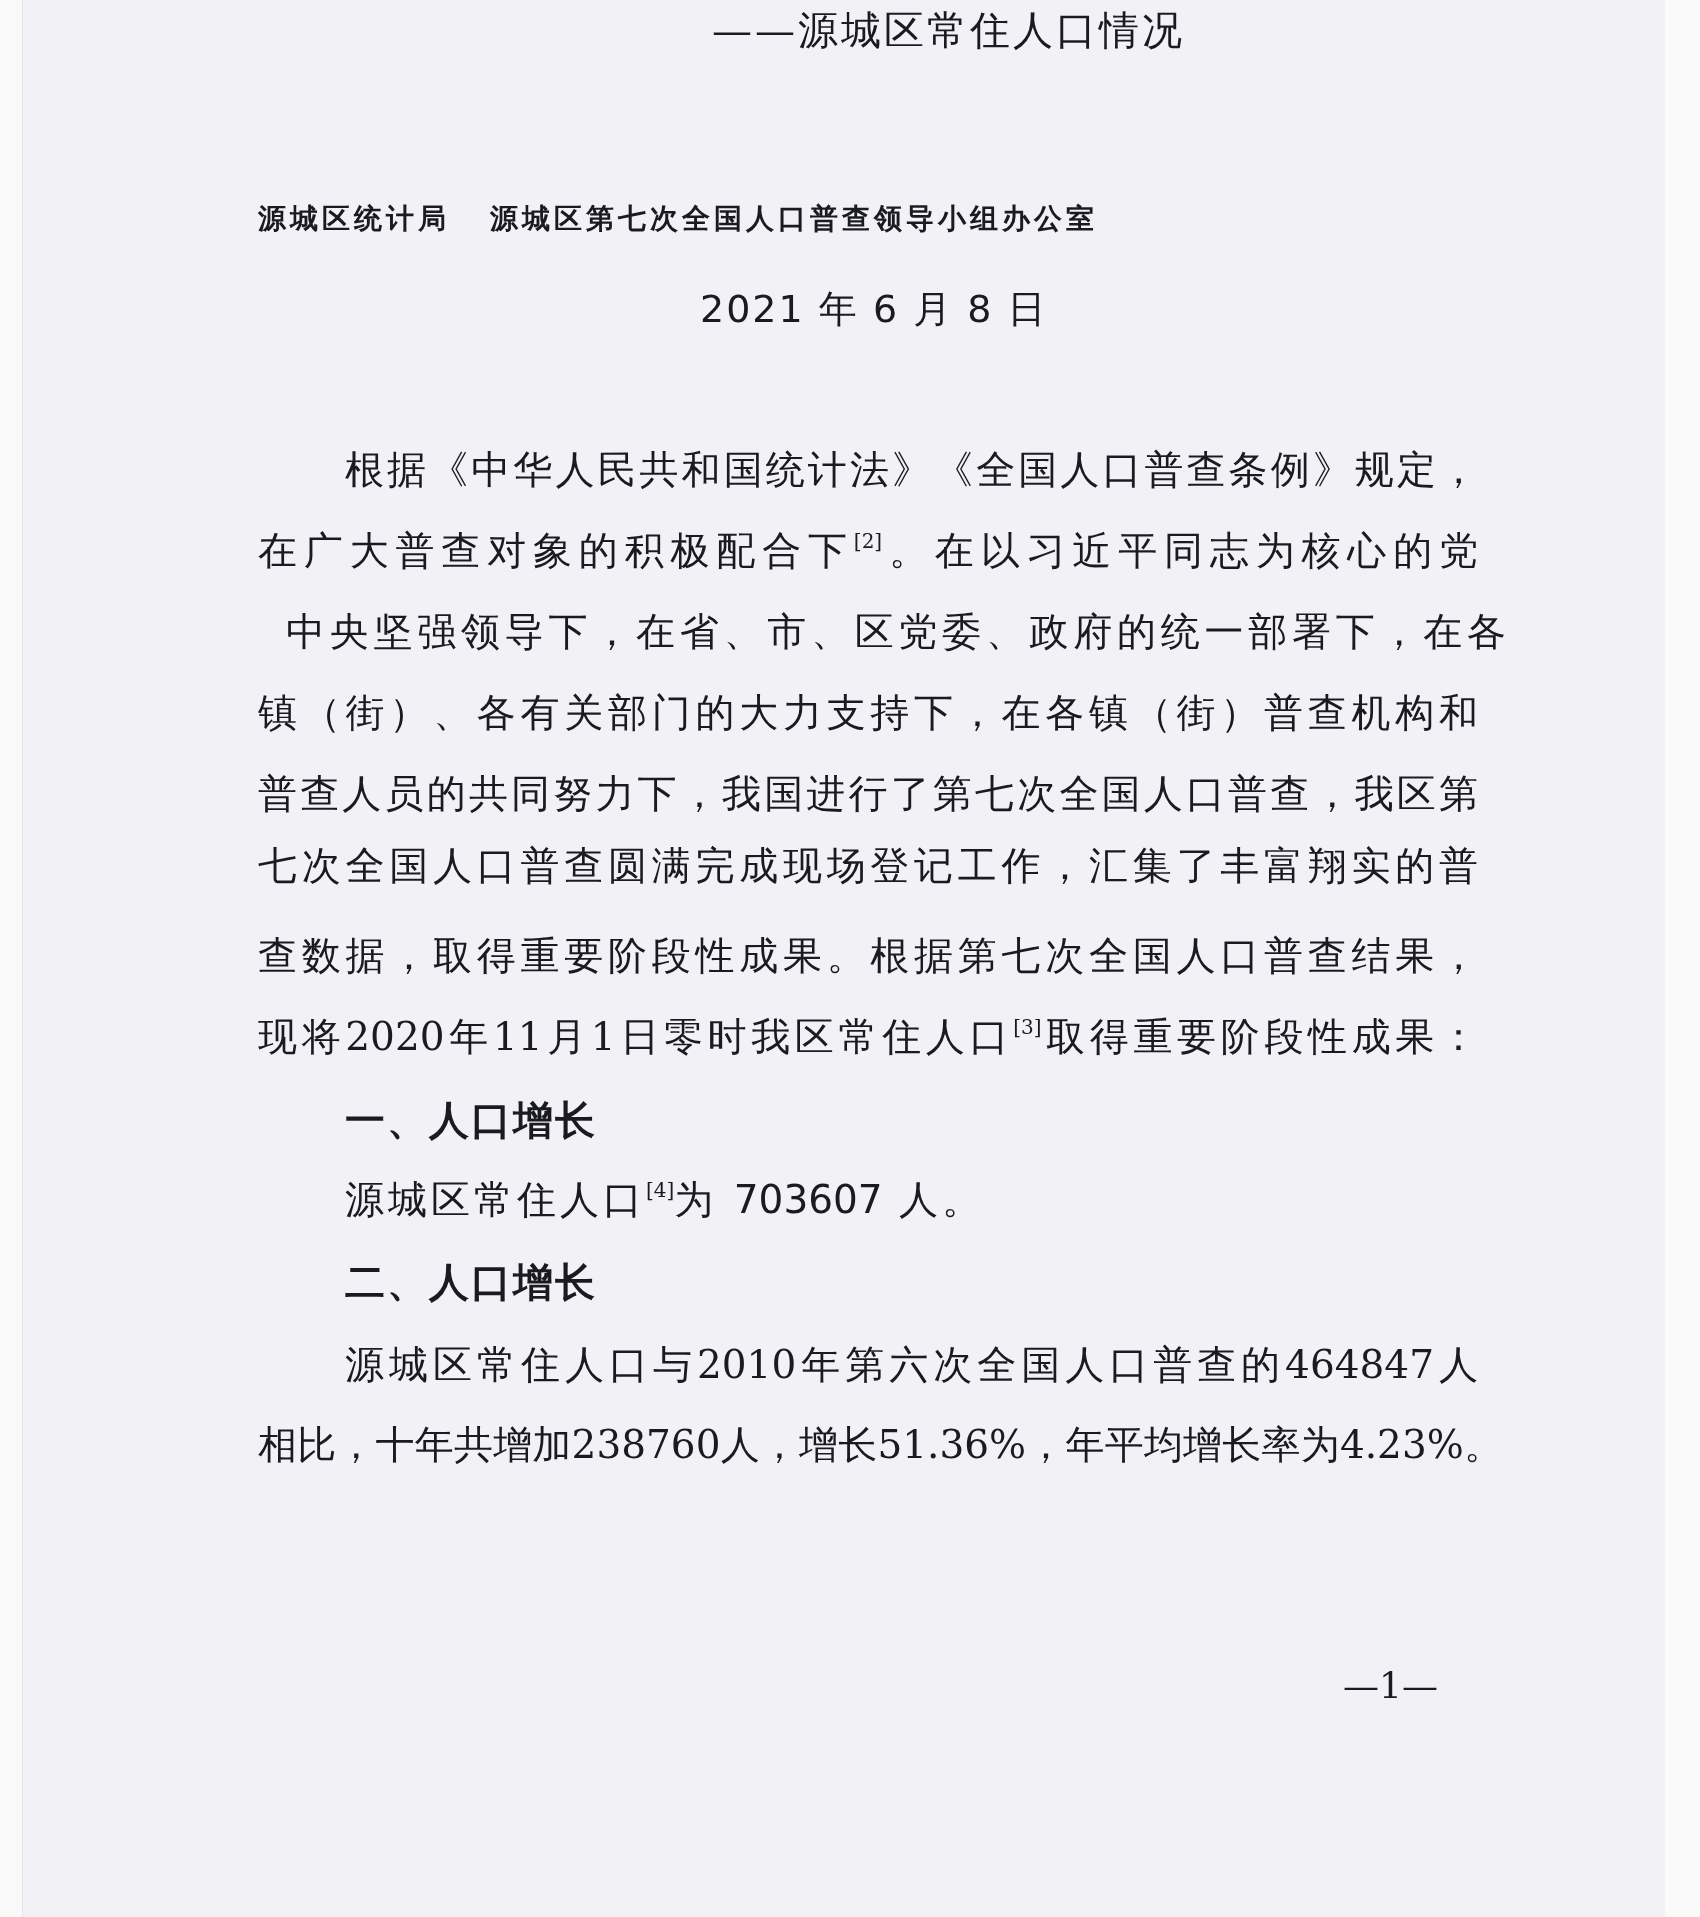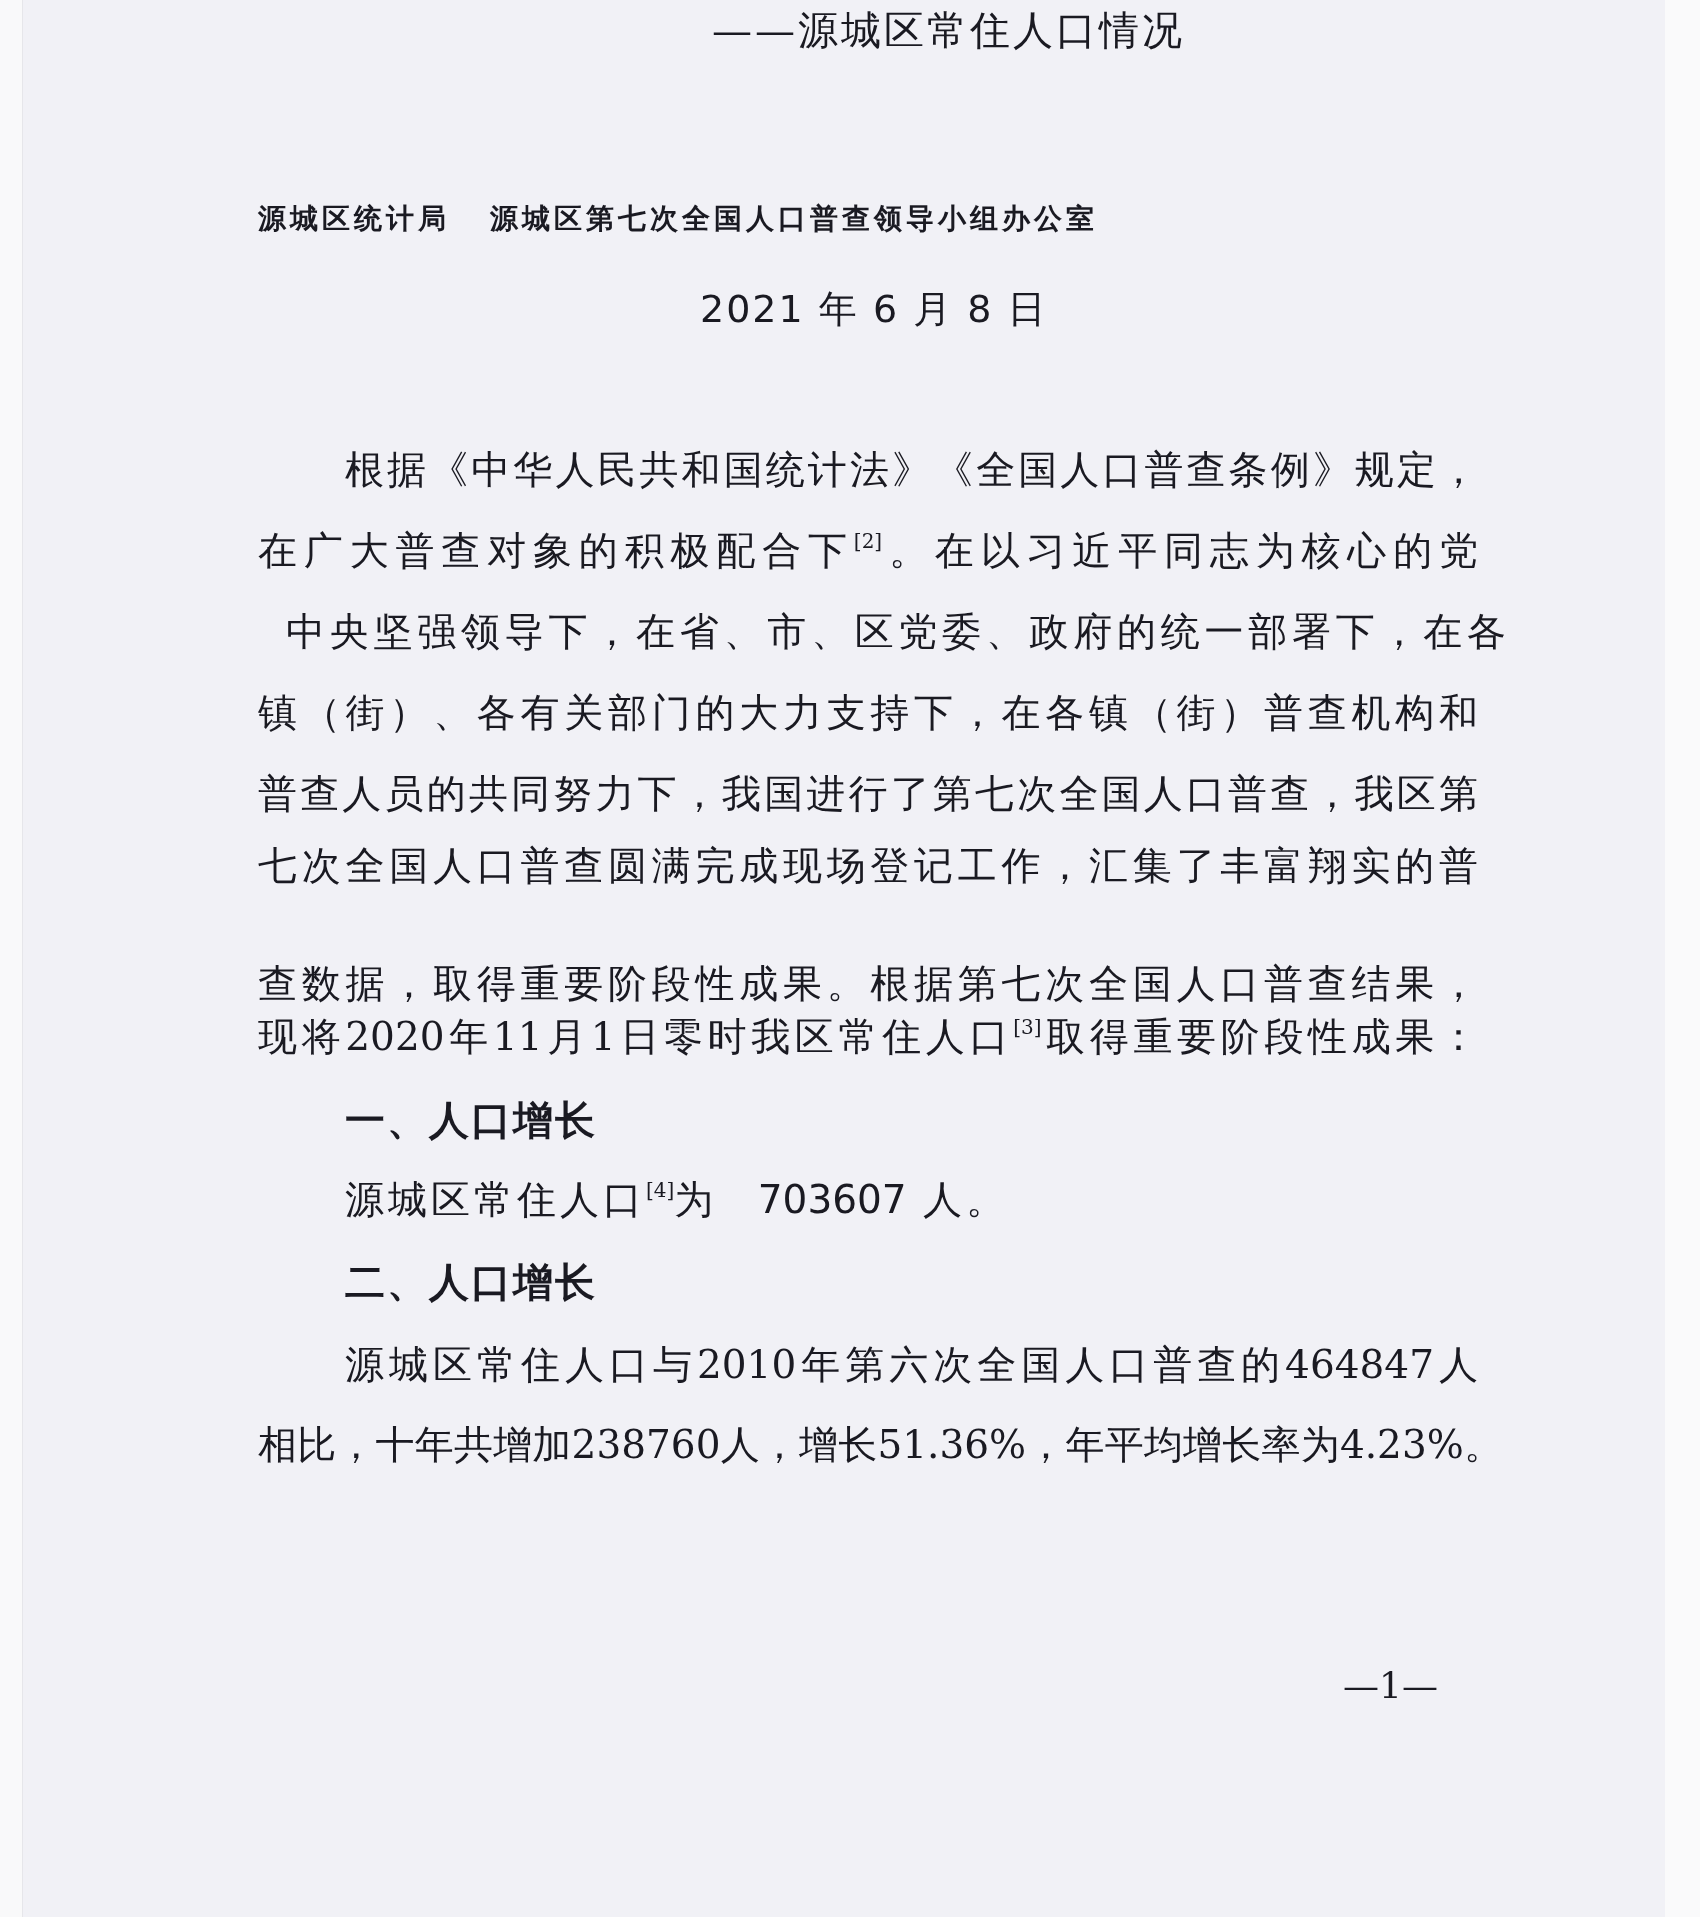--- a/index.html
+++ b/index.html
@@ -108,23 +108,23 @@
   <span>8</span>
   <span class="word">日</span>
 </div>
 
 <div class="line body-line indent" style="top:450px;">根据《中华人民共和国统计法》《全国人口普查条例》规定，</div>
 <div class="line body-line" style="top:531px;"><span>在广大普查对象的积极配合下</span><sup class="ref">[2]</sup><span>。在以习近平同志为核心的党</span></div>
 <div class="line body-line" style="top:612px;margin-left:28px;">中央坚强领导下，在省、市、区党委、政府的统一部署下，在各</div>
 <div class="line body-line" style="top:693px;">镇（街）、各有关部门的大力支持下，在各镇（街）普查机构和</div>
 <div class="line body-line" style="top:774px;">普查人员的共同努力下，我国进行了第七次全国人口普查，我区第</div>
 <div class="line body-line" style="top:846px;">七次全国人口普查圆满完成现场登记工作，汇集了丰富翔实的普</div>
-<div class="line body-line" style="top:936px;margin-top:28px;">查数据，取得重要阶段性成果。根据第七次全国人口普查结果，</div>
+<div class="line body-line" style="top:936px;">查数据，取得重要阶段性成果。根据第七次全国人口普查结果，</div>
 <div class="line body-line" style="top:1017px;"><span>现将2020年11月1日零时我区常住人口</span><sup class="ref">[3]</sup><span>取得重要阶段性成果：</span></div>
 
 <div class="line heading" style="top:1100px;">一、人口增长</div>
-<div class="line" style="top:1180px; left:345px; font-size:39px; letter-spacing:4px;"><span>源城区常住人口</span><sup class="ref">[4]</sup><span>为</span> <span class="num-sans" style="letter-spacing:0;margin-left:24px;">703607</span> <span>人。</span></div>
+<div class="line" style="top:1180px; left:345px; font-size:39px; letter-spacing:4px;"><span>源城区常住人口</span><sup class="ref">[4]</sup><span>为</span> <span class="num-sans" style="letter-spacing:0;">703607</span> <span>人。</span></div>
 
 <div class="line heading" style="top:1262px;">二、人口增长</div>
 <div class="line body-line indent" style="top:1345px;">源城区常住人口与2010年第六次全国人口普查的464847人</div>
 <div class="line body-line" style="top:1425px; width:1245px;">相比，十年共增加238760人，增长51.36%，年平均增长率为4.23%。</div>
 
 <div class="line page-num">—1—</div>
 
 </body></html>

